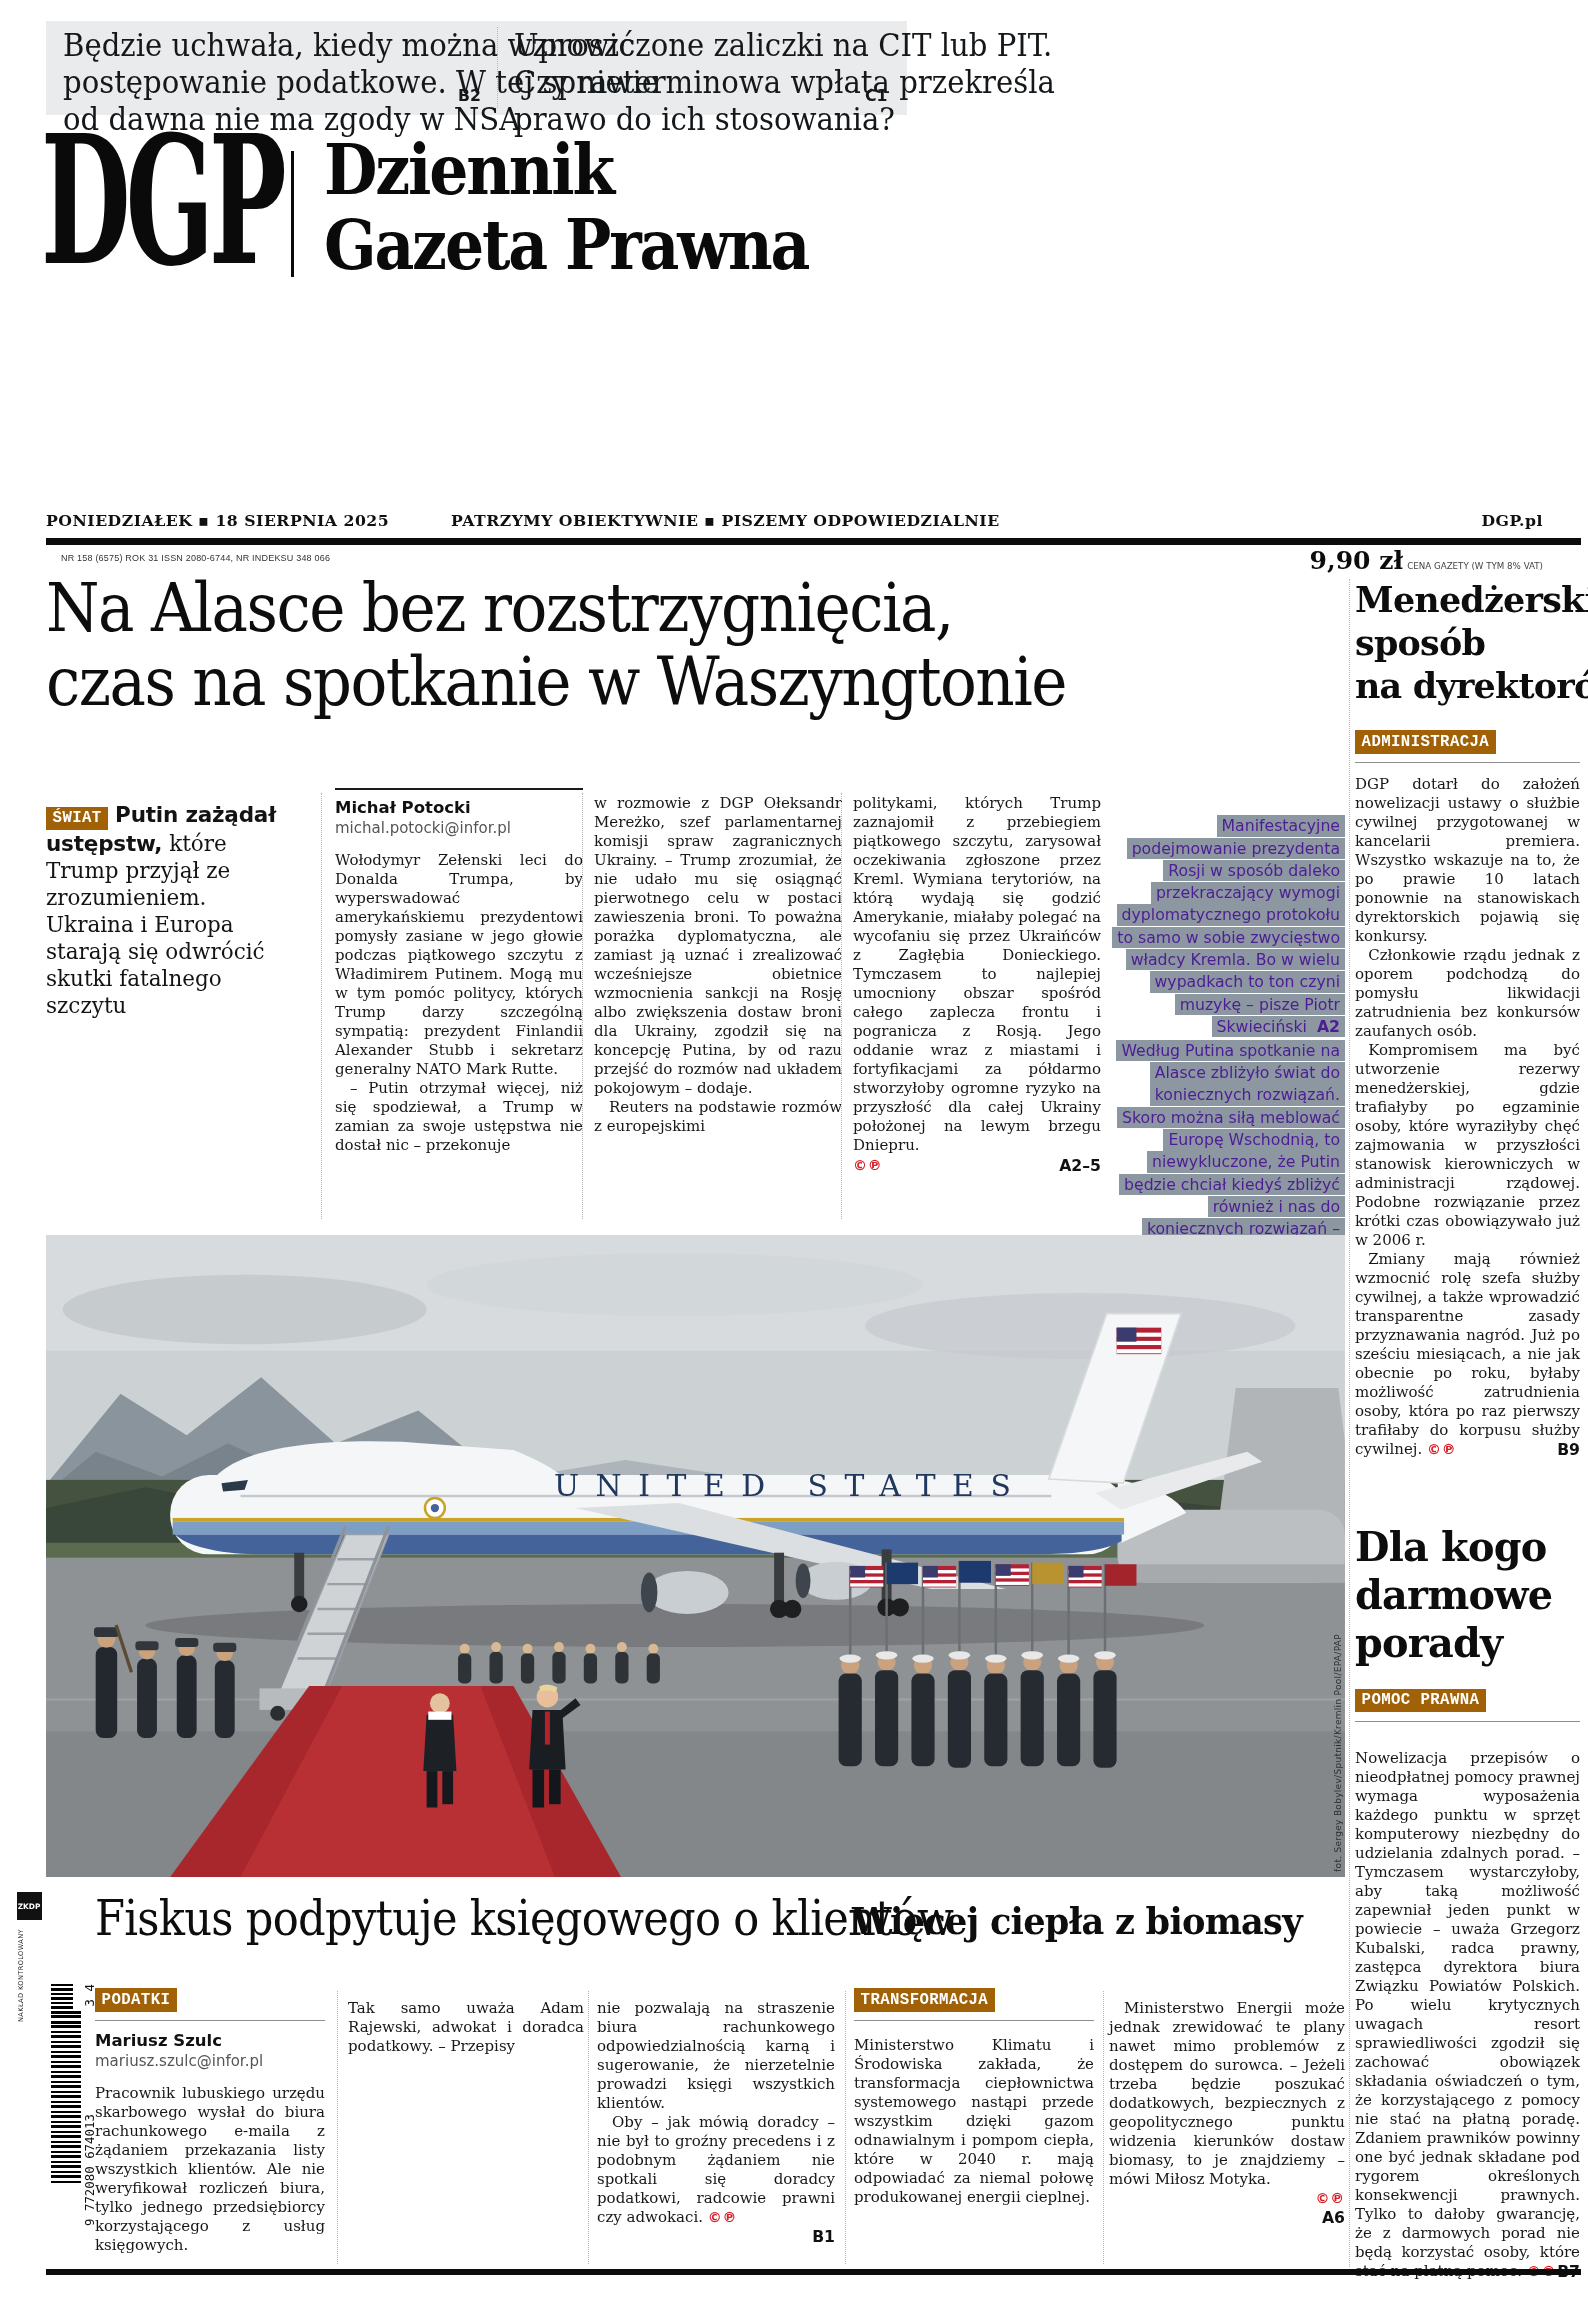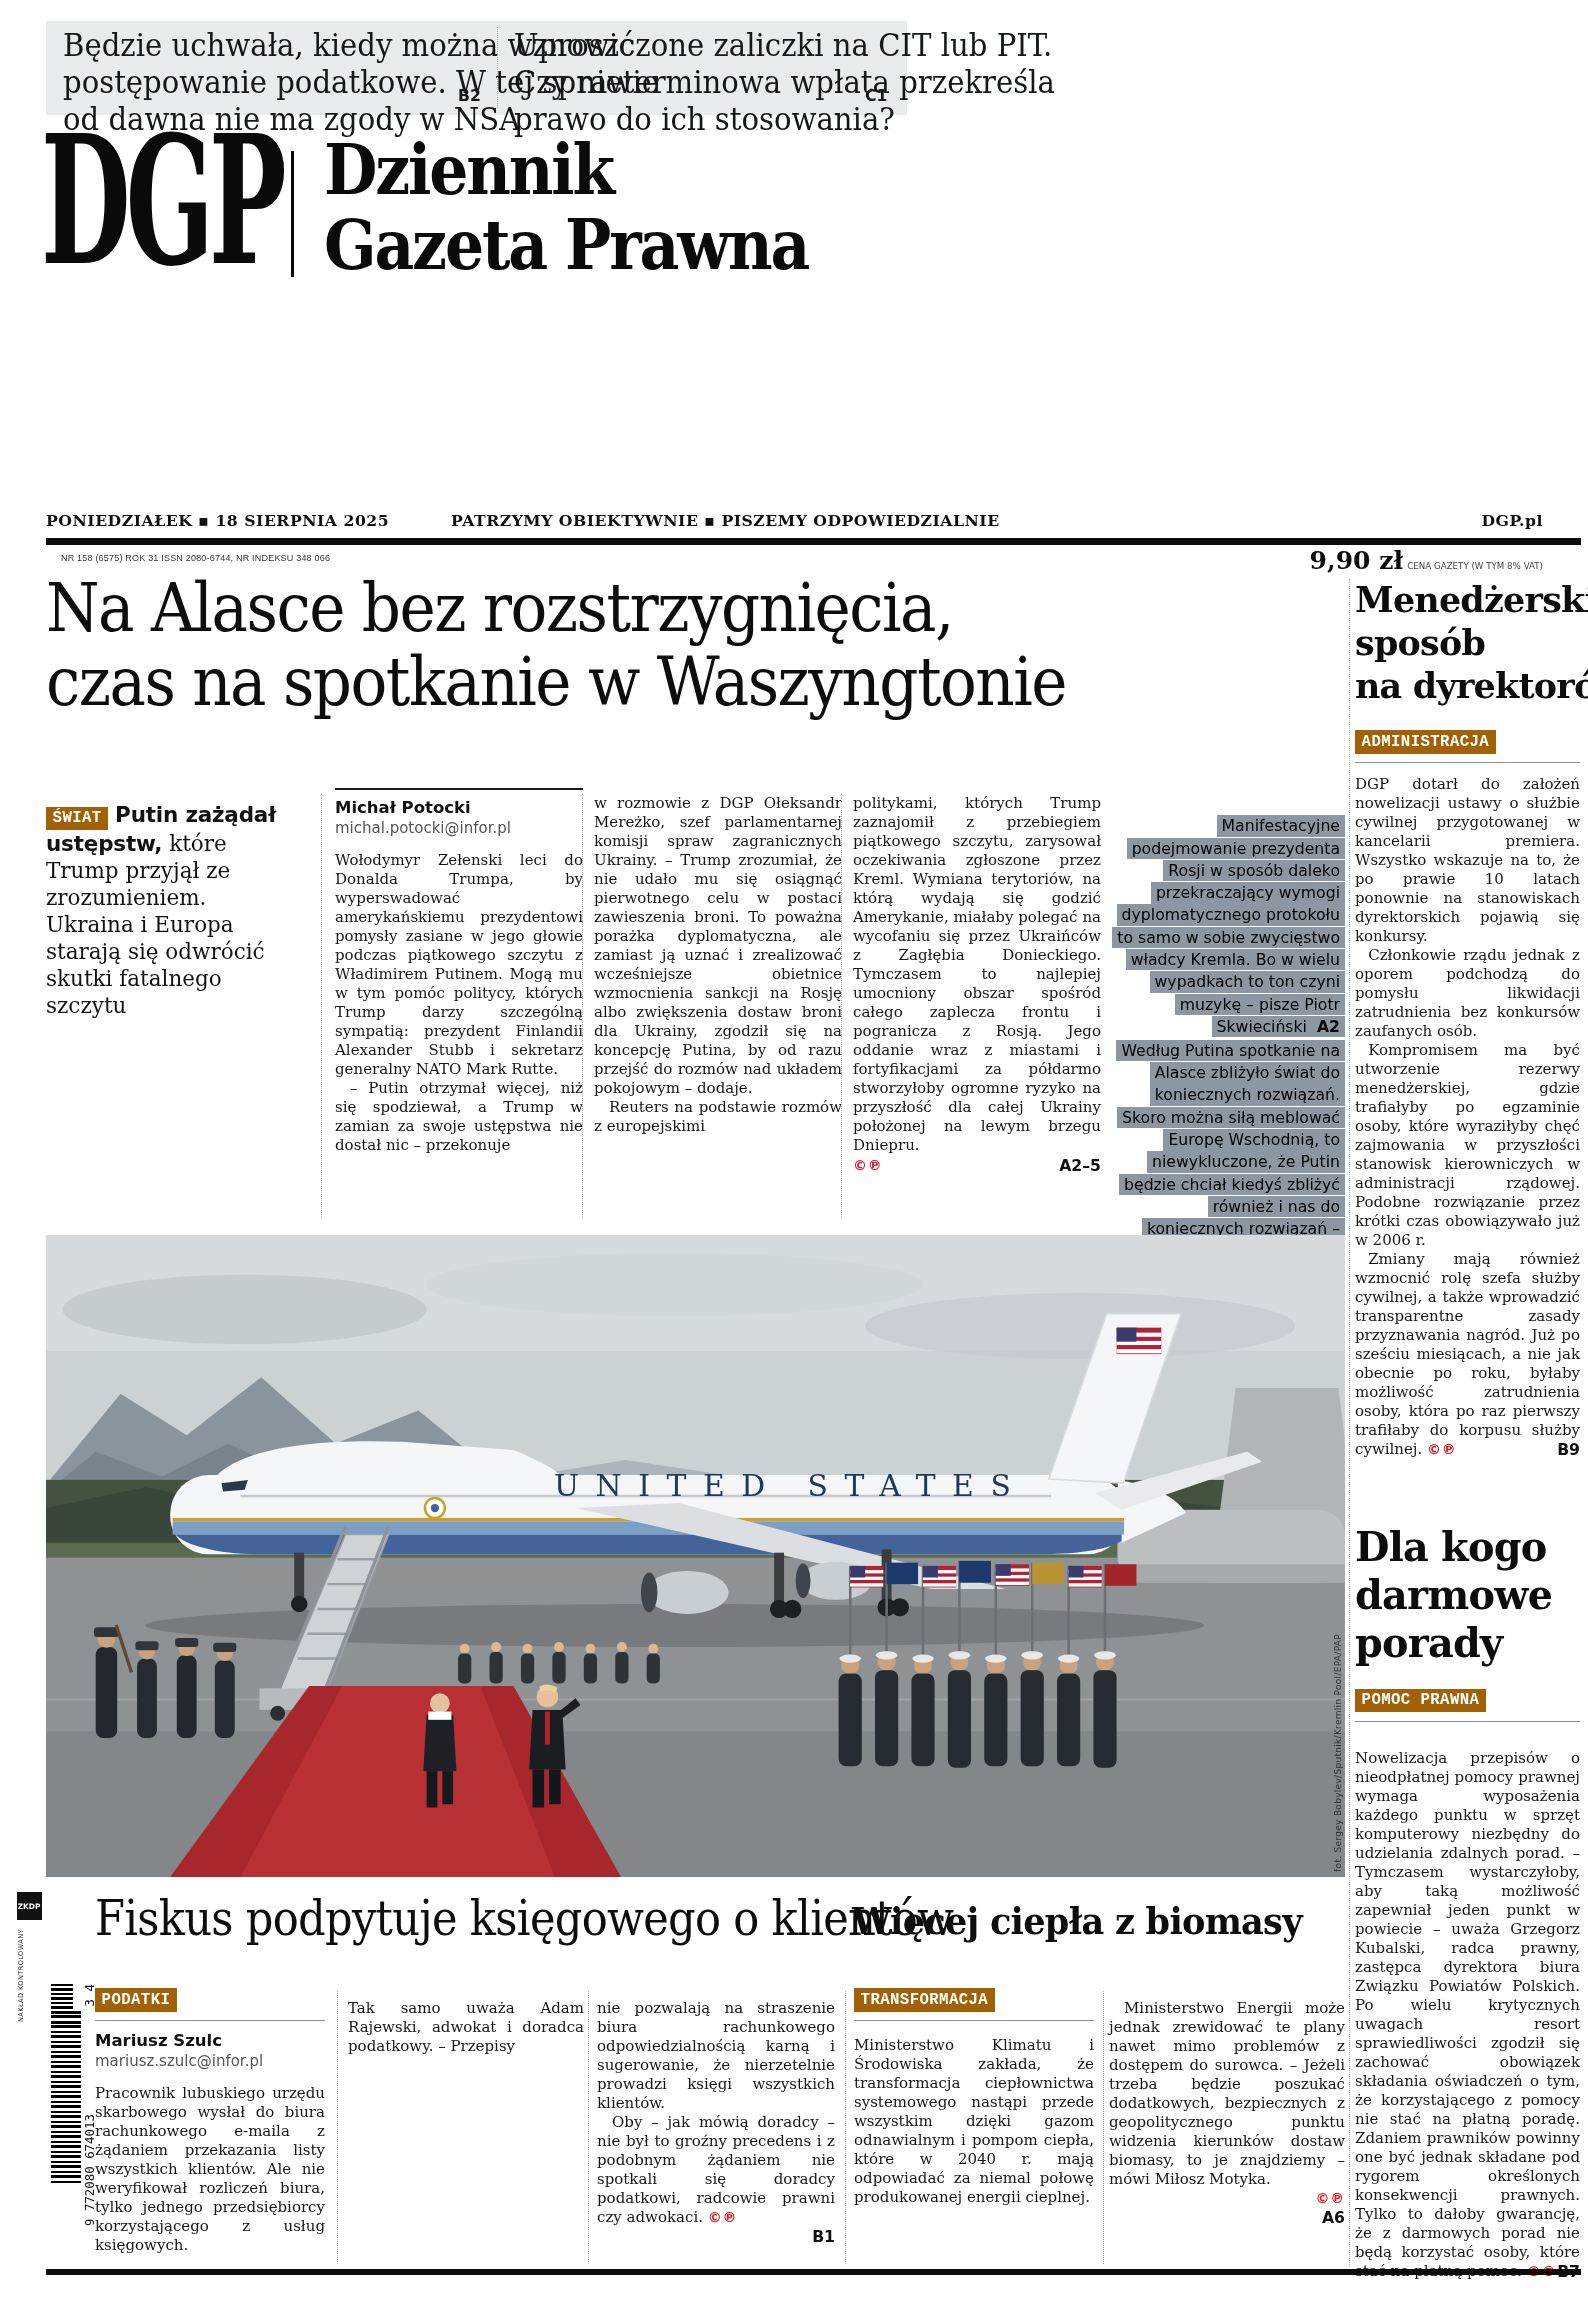--- a/index.html
+++ b/index.html
@@ -49,21 +49,21 @@
   .byline-email { font-family:"DejaVu Sans",sans-serif; font-size:15px; color:#555; margin-top:1.7px; }
   .body-start { margin-top:13.2px; }
   .cp { color:#d81f26; font-weight:bold; font-family:"DejaVu Sans",sans-serif; font-size:14px; letter-spacing:0.8px; }
   .pageref { font-family:"DejaVu Sans",sans-serif; font-weight:bold; font-size:15.7px; color:#111; }
   .refline { text-align:right; }
   .pull-up { margin-top:-19px; }
   .vsep { position:absolute; border-left:1.7px dotted #b4b7ba; }
 
   
   .quote-col { position:absolute; text-align:right; font-family:"DejaVu Sans",sans-serif;
-               font-size:15.7px; line-height:22.3px; color:#000000; }
+               font-size:15.7px; line-height:22.3px; color:#4c1d95; }
   .quote-col .hl { background:#8c97a1; padding:0.8px 5px 1.7px; -webkit-box-decoration-break:clone;
                    box-decoration-break:clone; }
   .quote-col b { font-weight:bold; }
   .quote-col p + p { margin-top:1.7px; }
 
   
   .sb { left:1355px; width:225px; }
   .sb-headline { font-weight:bold; font-size:36px; line-height:43px; letter-spacing:-0.8px;
                  transform:scaleX(0.97); transform-origin:left top; color:#0d0d0d; white-space:nowrap; }
   .sb-headline2 { font-size:41px; line-height:48px; }

